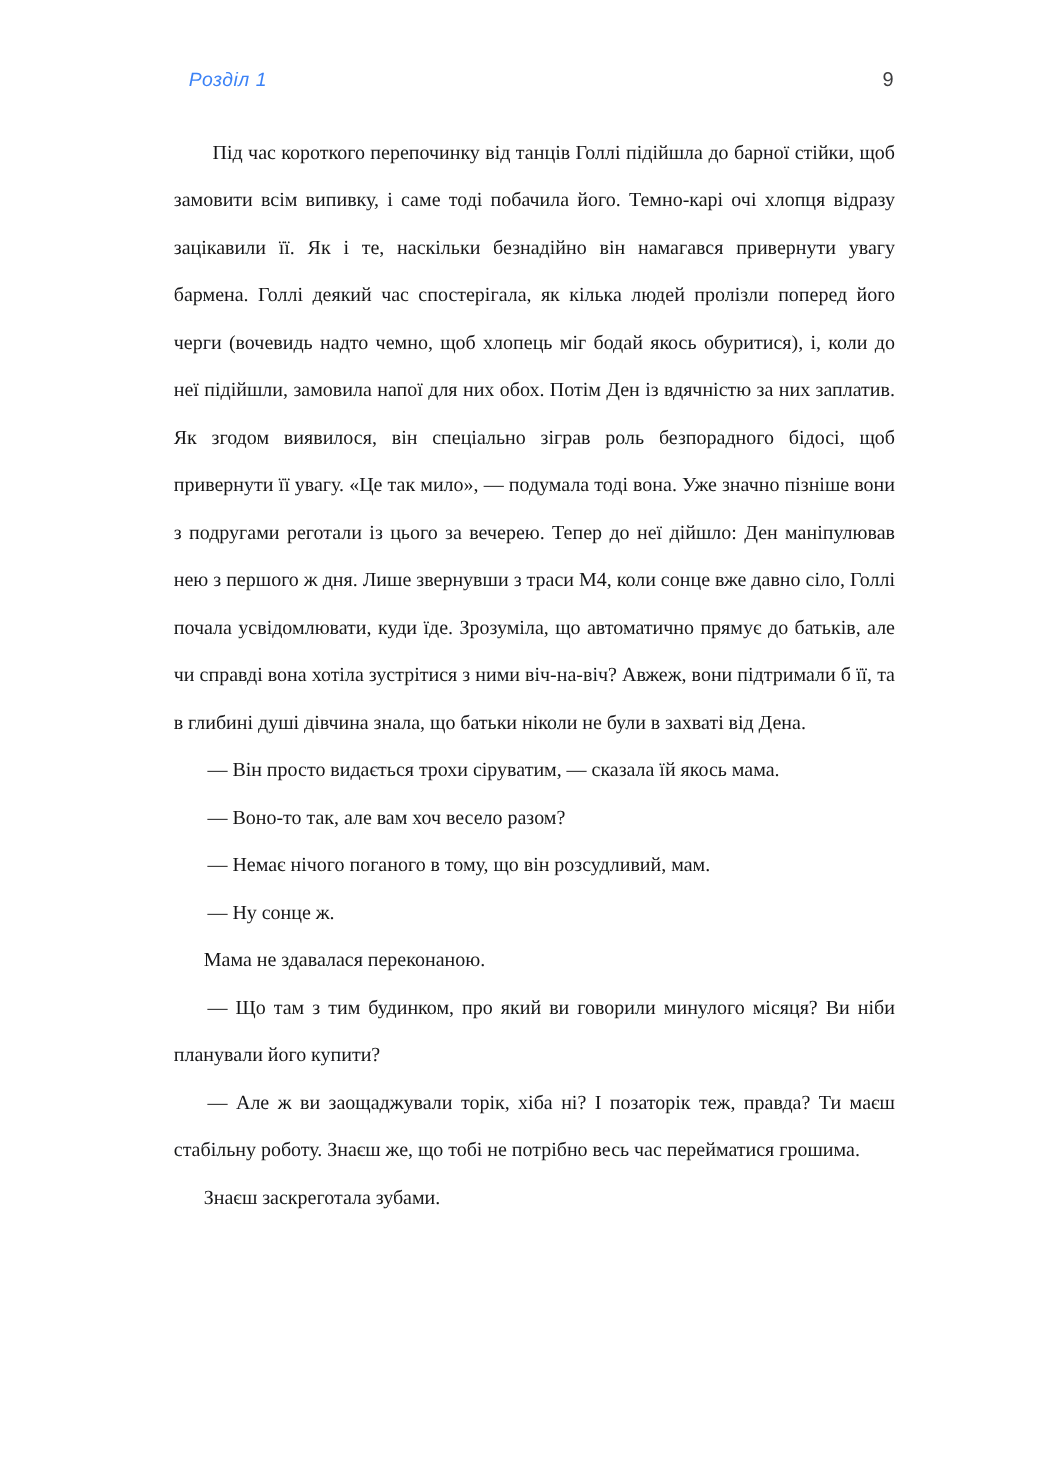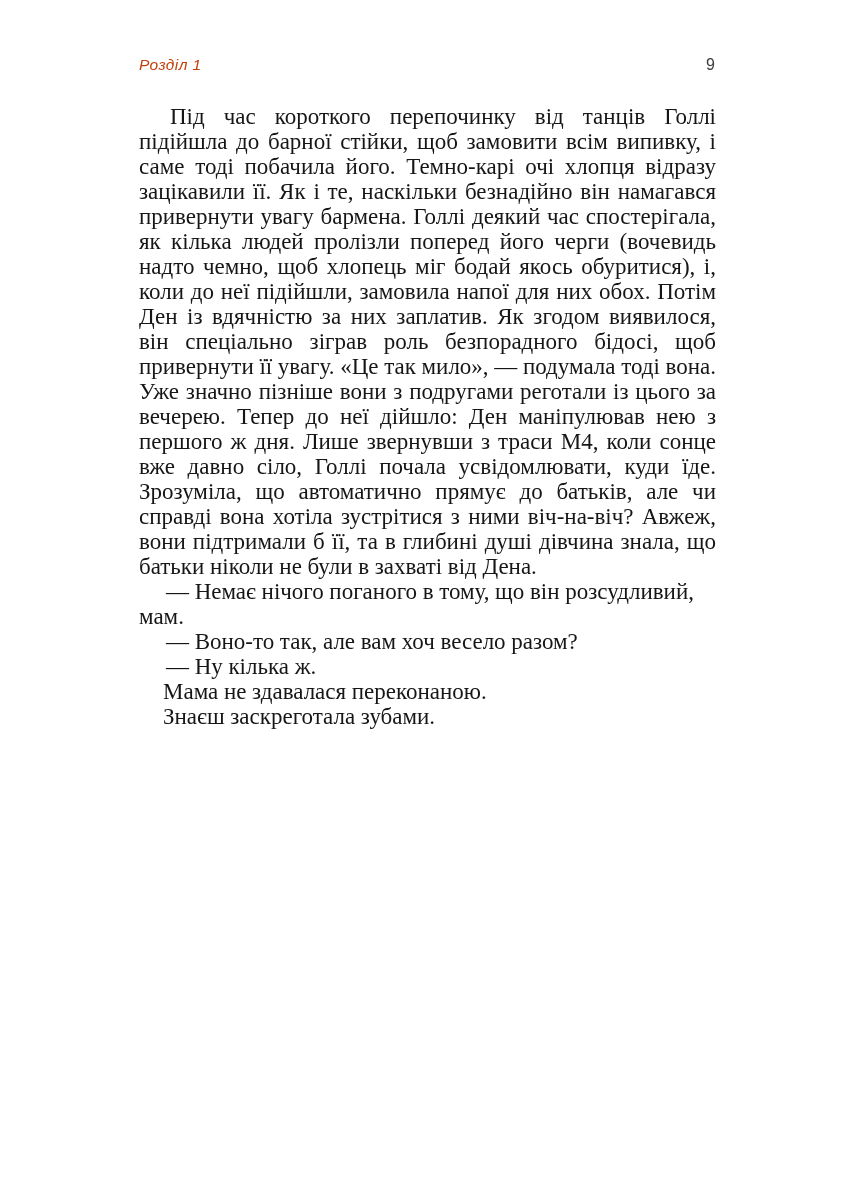--- a/index.html
+++ b/index.html
@@ -32,42 +32,43 @@
     height: 26px;
     display: flex;
     align-items: baseline;
     justify-content: space-between;
   }
   .running-head .chapter {
     font-family: "Liberation Sans", "DejaVu Sans", sans-serif;
     font-style: italic;
     font-size: 15.5px;
     letter-spacing: 0.4px;
-    color: #c2410c;
+    color: #3b82f6;
     white-space: nowrap;
+    margin-left: 12px;
   }
   .running-head .folio {
     font-family: "Liberation Sans", "DejaVu Sans", sans-serif;
     font-size: 16px;
     color: #3c3c3e;
     white-space: nowrap;
   }
 
   
   .textblock {
     position: absolute;
     left: 139px;
     top: 104px;
     width: 577px;
   }
 
   .para {
     margin: 0;
-    font-size: 23px;
-    line-height: 25px;
+    font-size: 16px;
+    line-height: 38px;
     color: #161617;
     text-align: justify;
     text-justify: inter-word;
     hyphens: manual;
     word-spacing: -0.1px;
   }
   .para.indent-first { text-indent: 31px; }
   .para.indent-dialog { text-indent: 27px; }
   .para.indent-narrow { text-indent: 24px; font-family: Liberation Serif, serif; }
   .para.last-line-left { text-align: left; }
@@ -77,20 +78,23 @@
 
 <div class="page">
 
   <div class="running-head">
     <span class="chapter">Розділ 1</span>
     <span class="folio">9</span>
   </div>
 
   <div class="textblock">
     <p class="para indent-first">Під час короткого перепочинку від танців Голлі підійшла до барної стійки, щоб замовити всім випивку, і саме тоді побачила його. Темно-карі очі хлопця відразу зацікавили її. Як і те, наскільки безнадійно він намагався привернути увагу бармена. Голлі деякий час спостерігала, як кілька людей пролізли поперед його черги (вочевидь надто чемно, щоб хлопець міг бодай якось обуритися), і, коли до неї підійшли, замовила напої для них обох. Потім Ден із вдячністю за них заплатив. Як згодом виявилося, він спеціально зіграв роль безпорадного бідосі, щоб привернути її увагу. «Це так мило», — подумала тоді вона. Уже значно пізніше вони з подругами реготали із цього за вечерею. Тепер до неї дійшло: Ден маніпулював нею з першого ж дня. Лише звернувши з траси М4, коли сонце вже давно сіло, Голлі почала усвідомлювати, куди їде. Зрозуміла, що автоматично прямує до батьків, але чи справді вона хотіла зустрітися з ними віч-на-віч? Авжеж, вони підтримали б її, та в глибині душі дівчина знала, що батьки ніколи не були в захваті від Дена.</p>
+    <p class="para indent-dialog last-line-left">— Він просто видається трохи сіруватим, — сказала їй якось мама.</p>
+    <p class="para indent-dialog last-line-left">— Воно-то так, але вам хоч весело разом?</p>
     <p class="para indent-dialog last-line-left">— Немає нічого поганого в тому, що він розсудливий, мам.</p>
-    <p class="para indent-dialog last-line-left">— Воно-то так, але вам хоч весело разом?</p>
-    <p class="para indent-dialog last-line-left">— Ну кілька ж.</p>
+    <p class="para indent-dialog last-line-left">— Ну сонце ж.</p>
     <p class="para indent-narrow last-line-left">Мама не здавалася переконаною.</p>
+    <p class="para indent-dialog">— Що там з тим будинком, про який ви говорили минулого місяця? Ви ніби планували його купити?</p>
+    <p class="para indent-dialog">— Але ж ви заощаджували торік, хіба ні? І позаторік теж, правда? Ти маєш стабільну роботу. Знаєш же, що тобі не потрібно весь час перейматися грошима.</p>
     <p class="para indent-narrow last-line-left">Знаєш заскреготала зубами.</p>
   </div>
 
 </div>
 
 </body></html>

